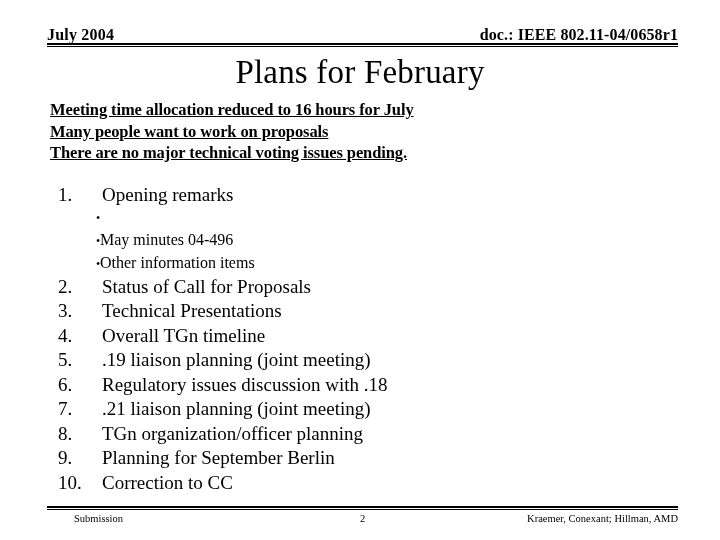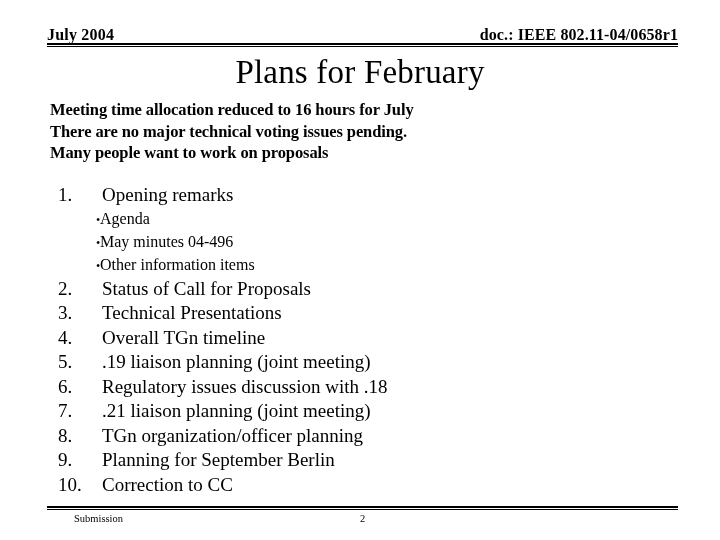--- a/index.html
+++ b/index.html
@@ -73,21 +73,21 @@
     position: absolute;
     left: 50px;
     top: 99px;
     width: 620px;
     font-family: "Liberation Serif", "DejaVu Serif", serif;
     font-size: 16.5px;
     font-weight: bold;
     line-height: 21.5px;
     letter-spacing: -0.1px;
   }
-  .intro div { white-space: nowrap; }
+  .intro div { white-space: nowrap; text-decoration: underline; }
 
   
   .outline {
     position: absolute;
     left: 50px;
     top: 183px;
     width: 640px;
     font-family: "Liberation Serif", "DejaVu Serif", serif;
   }
 
@@ -165,35 +165,34 @@
       <span class="header-date">July 2004</span>
       <span class="header-doc">doc.: IEEE 802.11-04/0658r1</span>
     </div>
     <div class="rule-double"></div>
   </div>
 
   <div class="title">Plans for February</div>
 
   <div class="intro">
     <div>Meeting time allocation reduced to 16 hours for July</div>
+    <div>Many people want to work on proposals</div>
     <div>There are no major technical voting issues pending.</div>
-    <div>Many people want to work on proposals</div>
   </div>
 
   <div class="outline">
 
     <div class="lvl1">
       <span class="num">1.</span>
       <span class="txt">Opening remarks</span>
     </div>
 
     <div class="sublist">
       <div class="lvl2">
         <span class="bullet">•</span>
-        <span class="txt">Agenda</span>
       </div>
       <div class="lvl2">
         <span class="bullet">•</span>
         <span class="txt">May minutes 04-496</span>
       </div>
       <div class="lvl2">
         <span class="bullet">•</span>
         <span class="txt">Other information items</span>
       </div>
     </div>
@@ -235,16 +234,17 @@
       <span class="txt">Correction to CC</span>
     </div>
 
   </div>
 
   <div class="footer">
     <div class="rule-double"></div>
     <div class="footer-row">
       <span class="footer-left">Submission</span>
       <span class="footer-center">2</span>
+      <span class="footer-right">Kraemer, Conexant; Hillman, AMD</span>
     </div>
   </div>
 
 </div>
 
 </body></html>

